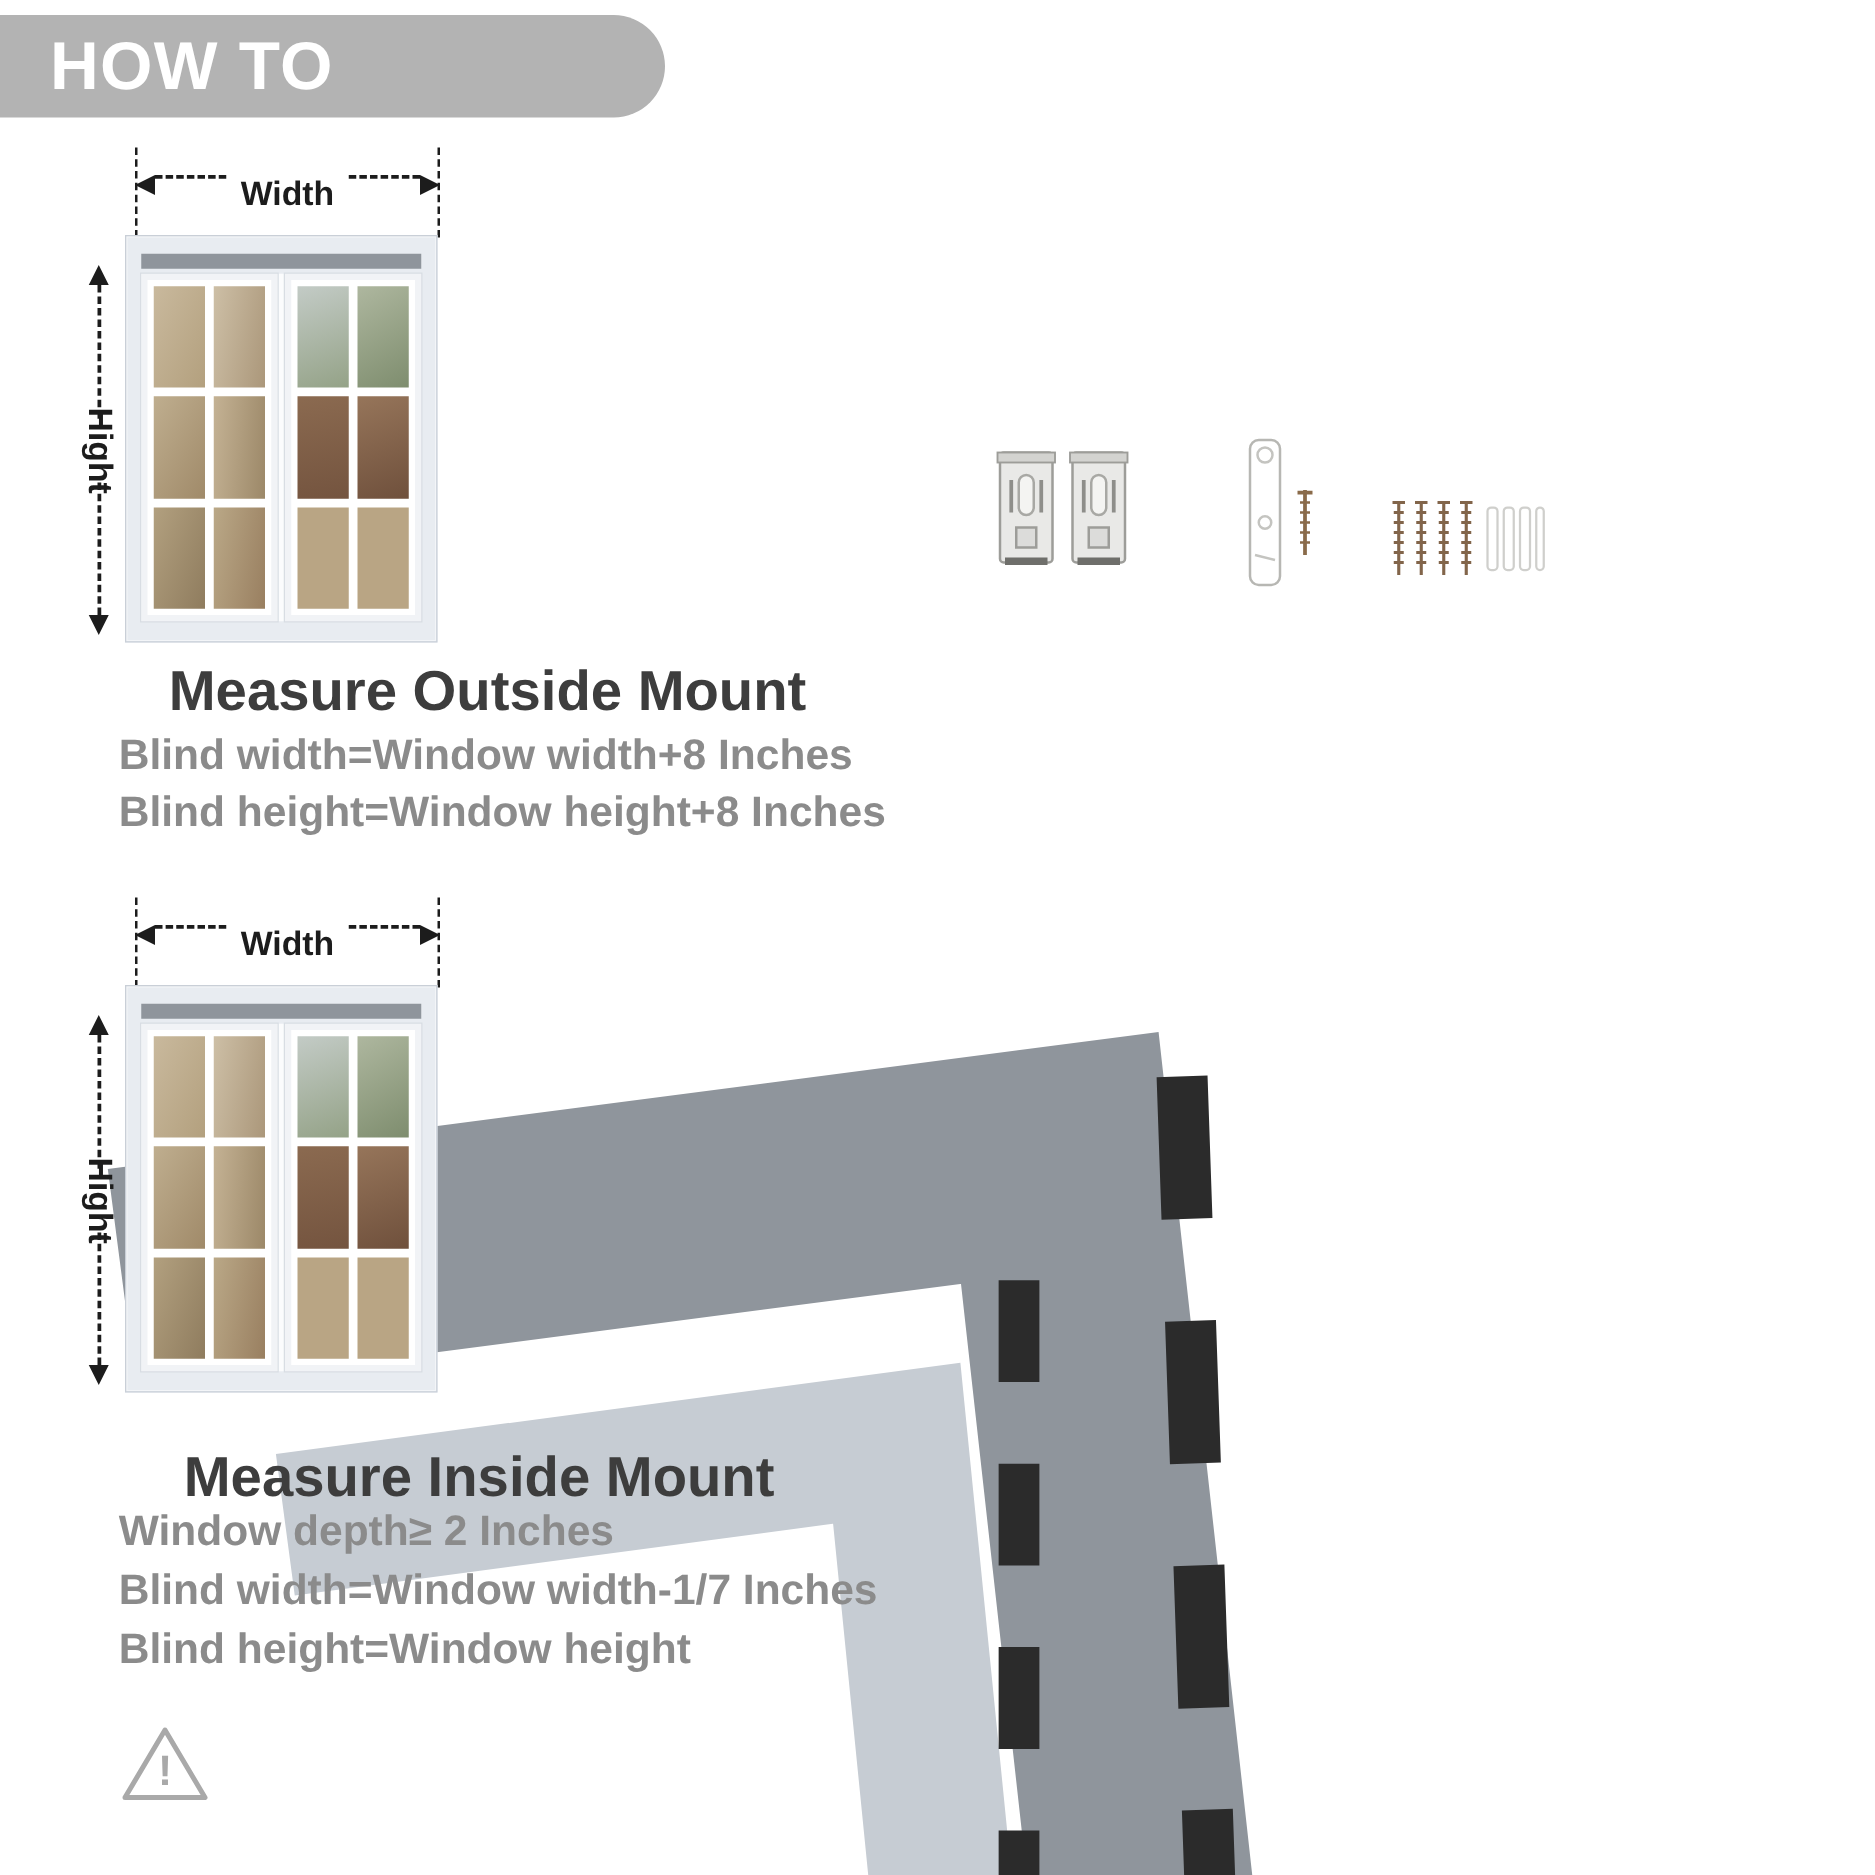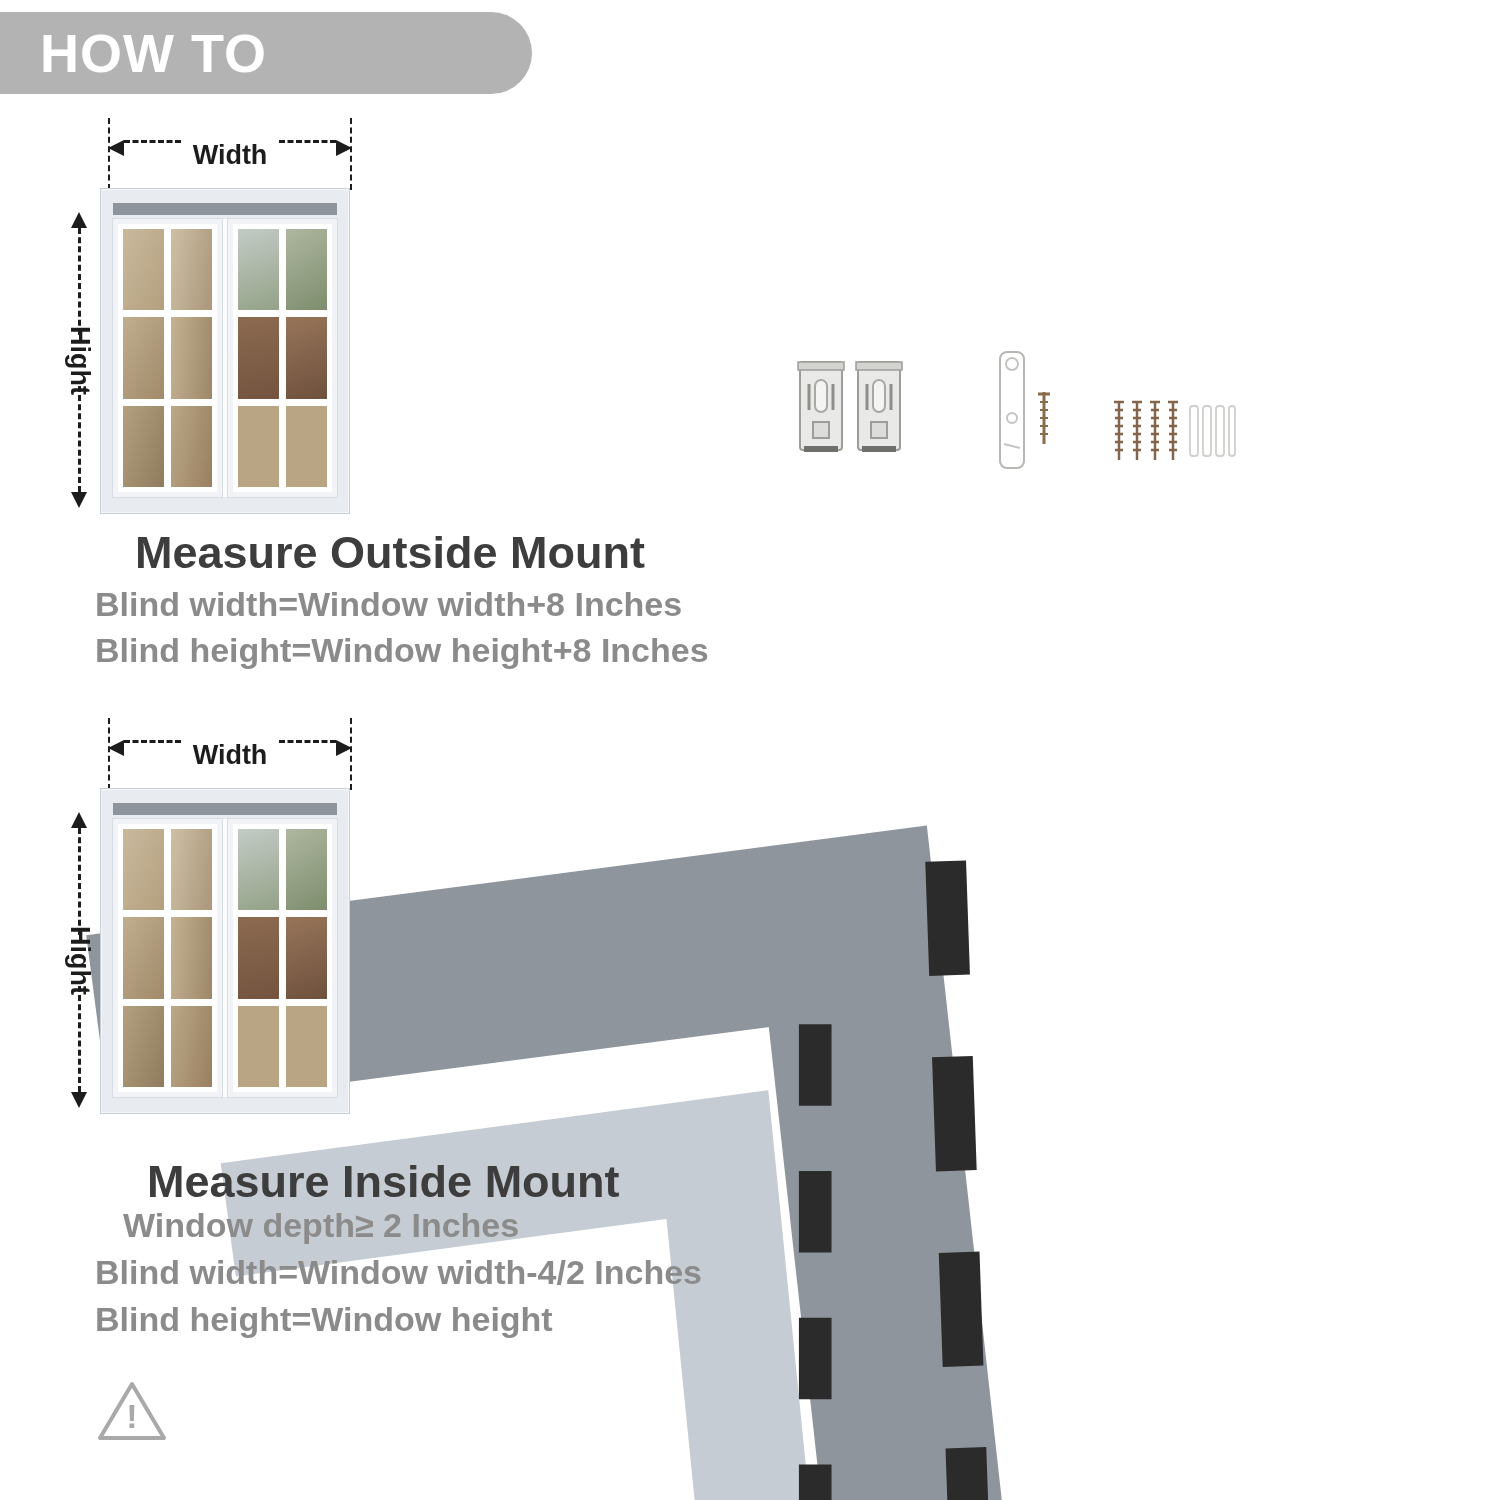--- a/index.html
+++ b/index.html
@@ -212,22 +212,22 @@
   <div class="depth-circle" style="left:592px;top:722px;">
     <svg viewBox="0 0 92 92">
       <path d="M6,40 L52,34 L58,88" stroke="#8f959c" stroke-width="11" fill="none"></path>
       <path d="M14,52 L44,48 L48,88" stroke="#c6ccd3" stroke-width="7" fill="none"></path>
       <path d="M58,30 L60,88" stroke="#2b2b2b" stroke-width="2.5" stroke-dasharray="7 5" fill="none"></path>
       <path d="M50,40 L50,88" stroke="#2b2b2b" stroke-width="2" stroke-dasharray="5 4" fill="none"></path>
     </svg>
   </div>
 
   <div class="heading" style="left:107px;top:1156px;">Measure Inside Mount</div>
-  <div class="formula" style="left:95px;top:1206px;margin-left:28px;">Window depth≥ 2 Inches</div>
-  <div class="formula" style="left:95px;top:1253px;">Blind width=Window width-4/2 Inches</div>
+  <div class="formula" style="left:95px;top:1206px;">Window depth≥ 2 Inches</div>
+  <div class="formula" style="left:95px;top:1253px;">Blind width=Window width-1/7 Inches</div>
   <div class="formula" style="left:95px;top:1300px;">Blind height=Window height</div>
 
   <svg class="abs" style="left:95px;top:1378px;" width="74" height="68" viewBox="0 0 74 68">
     <path d="M37,6 L69,60 L5,60 Z" fill="none" stroke="#a9a9a9" stroke-width="4" stroke-linejoin="round"></path>
     <text x="37" y="50" text-anchor="middle" font-size="34" font-weight="bold" fill="#a9a9a9" font-family="Liberation Sans,sans-serif">!</text>
   </svg>
 
   <div class="gray-panel"></div>
 
   <div class="headrail"></div>

